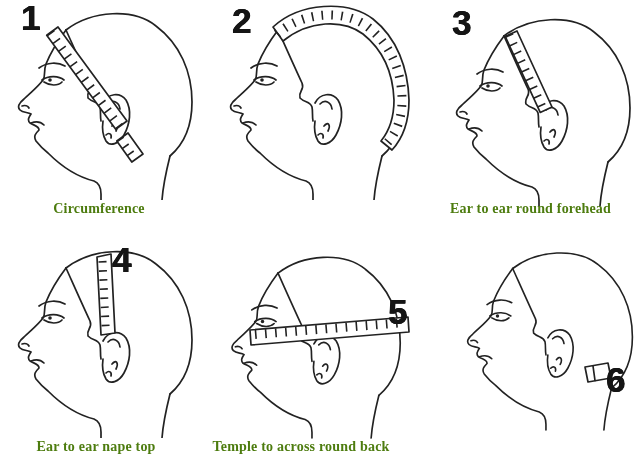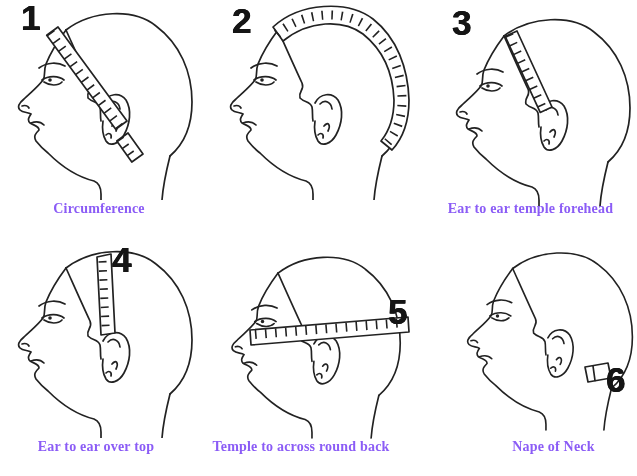--- a/index.html
+++ b/index.html
@@ -21,21 +21,21 @@
     text-shadow:0.6px 0 0 #151515,-0.3px 0 0 #151515;
   }
   .num1{left:21px;top:0;}
   .num2{left:20px;top:3px;}
   .num3{left:28px;top:5px;}
   .num4{left:112px;top:4px;}
   .num5{left:176px;top:56px;}
   .num6{left:182px;top:124px;}
   .caption{
     position:absolute;z-index:2;left:0;top:201px;width:100%;
-    text-align:center;font-weight:700;font-size:14px;color:#8b5cf6;
+    text-align:center;font-weight:700;font-size:14px;color:#4d7c0f;
     letter-spacing:0.2px;
   }
   .cap1{padding-right:14px;box-sizing:border-box;}
   .cap2{padding-right:22px;box-sizing:border-box;}
   .cap4{padding-right:20px;box-sizing:border-box;}
   .cap5{padding-right:34px;box-sizing:border-box;}
   .cap6{padding-left:46px;box-sizing:border-box;}
   .ln{fill:none;stroke:#222;stroke-width:1.7;stroke-linecap:round;stroke-linejoin:round;}
   .tape{fill:#fff;stroke:#222;stroke-width:1.7;stroke-linejoin:round;}
   .ticks{fill:none;stroke:#222;}
@@ -97,33 +97,33 @@
       <div class="num num3">3</div>
       <svg width="212" height="212" viewBox="0 0 212 212">
         <g transform="translate(14,6)">
           <use href="#head-sym"></use>
           <g>
             <path class="tape" d="M 79,25 L 114,101 L 102.2,106.4 L 67.2,30.4 Z"></path>
             <path class="ticks" d="M 71,28.7 L 106,104.7" stroke-width="8.5" stroke-dasharray="1.6 8"></path>
           </g>
         </g>
       </svg>
-      <div class="caption">Ear to ear temple forehead</div>
+      <div class="caption">Ear to ear round forehead</div>
     </div>
 
     <div class="panel">
       <div class="num num4">4</div>
       <svg width="212" height="200" viewBox="0 0 212 200">
         <use href="#head-sym"></use>
         <g>
           <path class="tape" d="M 97,19 L 111,16 L 115,95 L 101,97 Z"></path>
           <path class="ticks" d="M 102.5,23 L 105.8,93" stroke-width="8" stroke-dasharray="1.6 7.5"></path>
         </g>
       </svg>
-      <div class="caption cap4">Ear to ear over top</div>
+      <div class="caption cap4">Ear to ear nape top</div>
     </div>
 
     <div class="panel">
       <div class="num num5">5</div>
       <svg width="212" height="212" viewBox="0 0 212 212">
         <g transform="translate(2,6) scale(0.97)">
           <use href="#head-sym"></use>
         </g>
         <g>
           <path class="tape" d="M 38,92 L 196,79 L 197,94 L 39,107 Z"></path>
@@ -137,17 +137,16 @@
       <div class="num num6">6</div>
       <svg width="212" height="212" viewBox="0 0 212 212">
         <g transform="translate(26,2) scale(0.95)">
           <use href="#head-sym"></use>
         </g>
         <g>
           <path class="tape" d="M 161,129 L 184,125 L 187,140 L 164,144 Z"></path>
           <path class="ln" d="M 169,128 L 171,142.5"></path>
         </g>
       </svg>
-      <div class="caption cap6">Nape of Neck</div>
     </div>
 
   </div>
 </div>
 
 </body></html>

